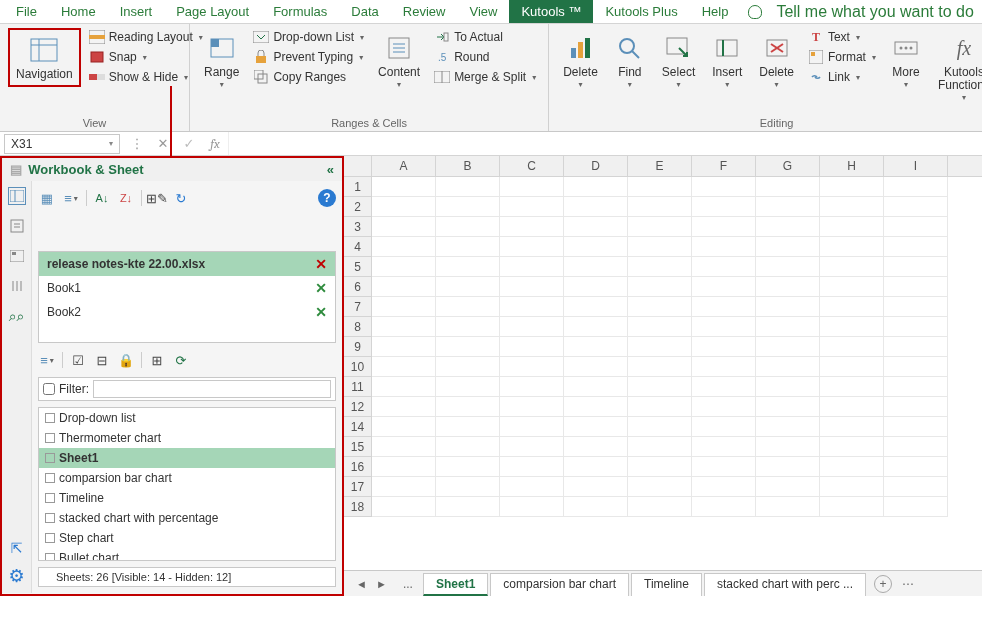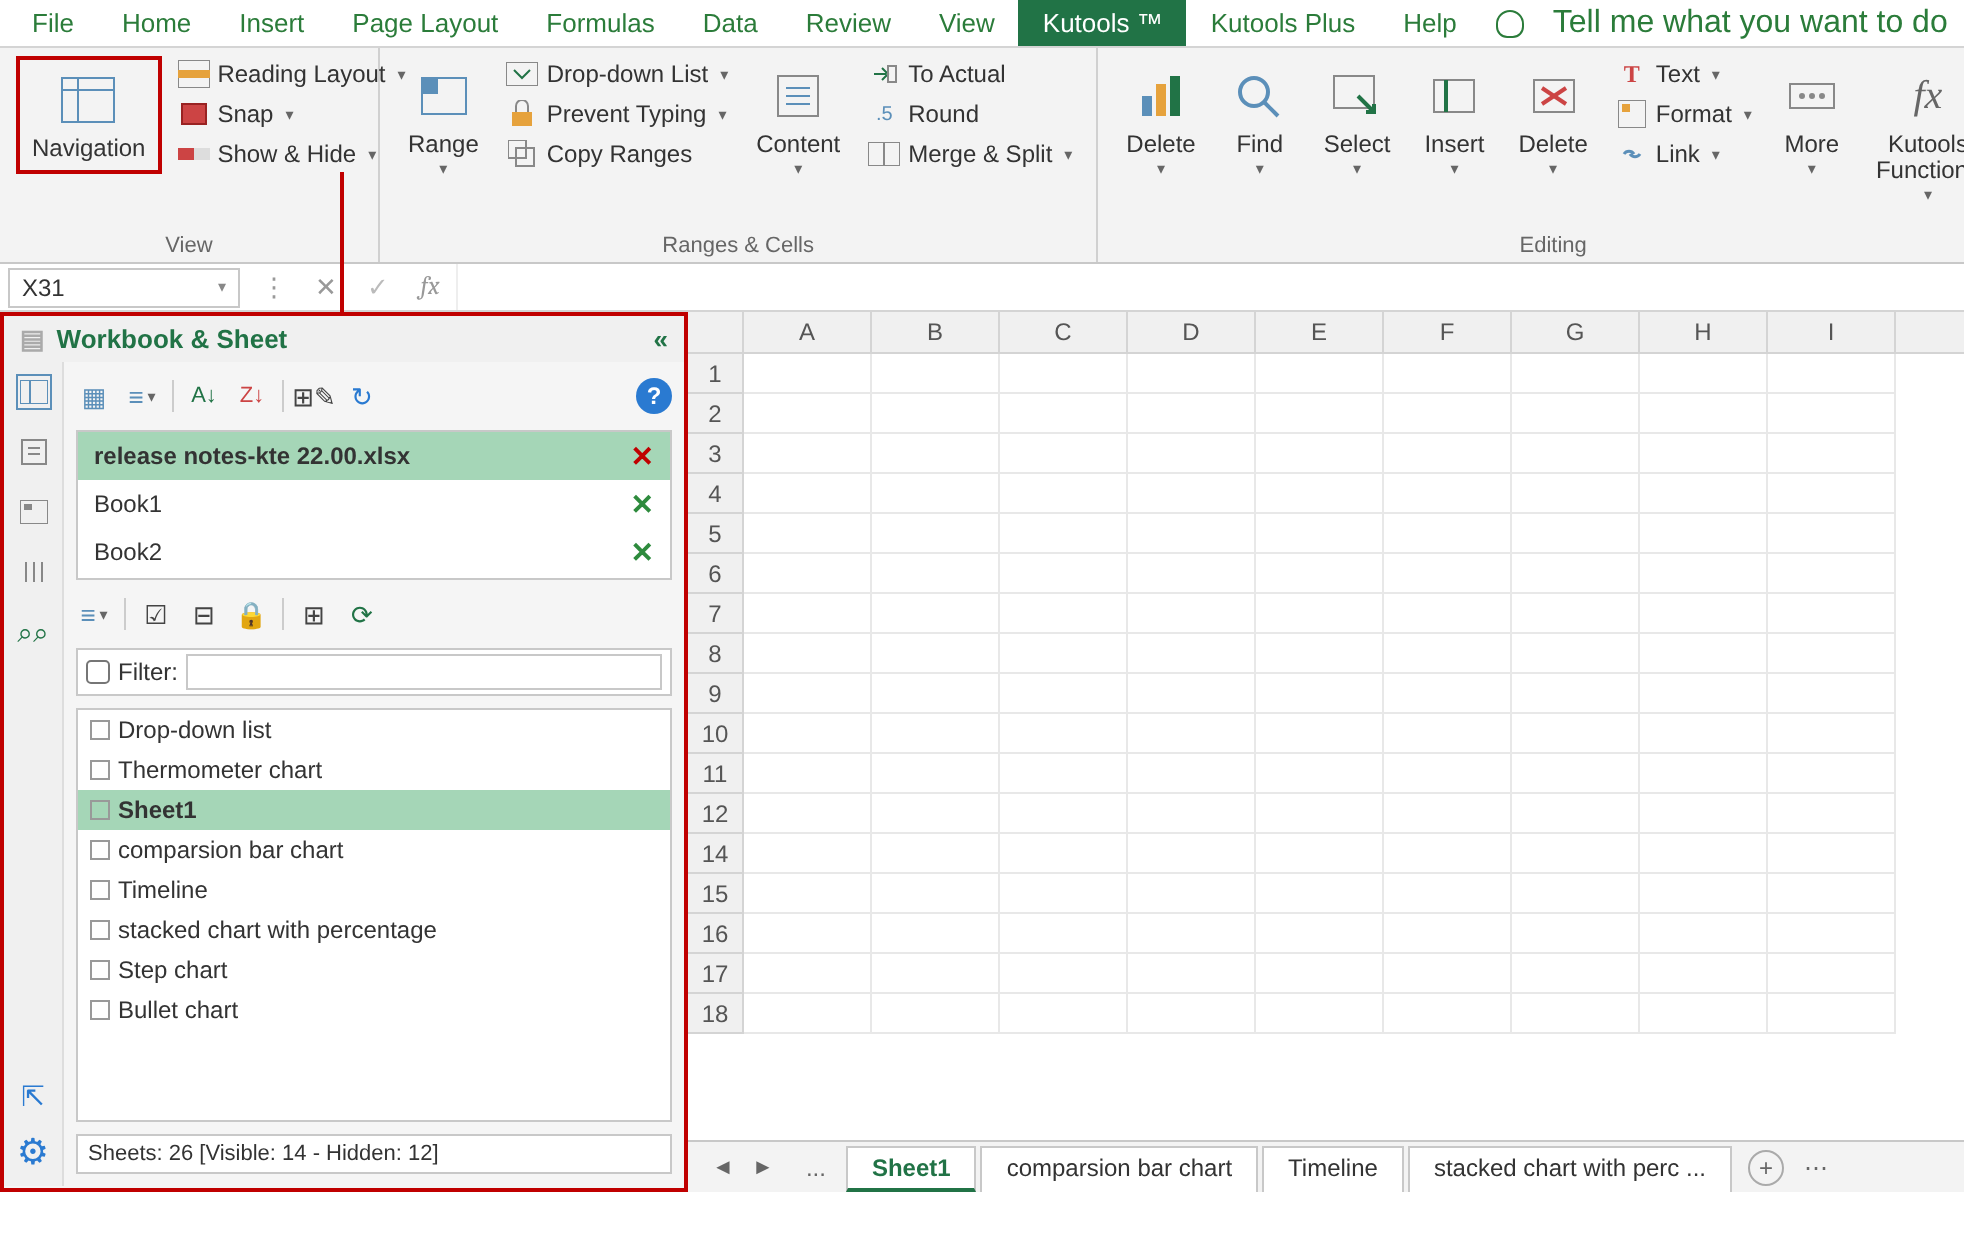--- a/index.html
+++ b/index.html
@@ -44,36 +44,36 @@
   .nav-strip { width: 30px; background: #f0f0f0; display: flex; flex-direction: column; align-items: center; gap: 12px; padding-top: 6px; border-right: 1px solid #ddd; }
   .strip-ico { width: 18px; height: 18px; color: #555; display: flex; align-items: center; justify-content: center; font-size: 14px; cursor: pointer; }
   .strip-bottom { margin-top: auto; margin-bottom: 8px; display: flex; flex-direction: column; gap: 10px; align-items: center; }
   .nav-content { flex: 1; display: flex; flex-direction: column; padding: 6px; gap: 6px; }
 
   .toolbar { display: flex; align-items: center; gap: 6px; padding: 2px 0; }
   .toolbar .tico { width: 18px; height: 18px; display: flex; align-items: center; justify-content: center; font-size: 13px; cursor: pointer; color: #444; }
   .toolbar .sep { width: 1px; height: 16px; background: #ccc; }
   .toolbar .help { margin-left: auto; width: 18px; height: 18px; background: #2a7ad1; color: #fff; border-radius: 50%; display: flex; align-items: center; justify-content: center; font-size: 12px; font-weight: bold; }
 
-  .wb-list { border: 1px solid #c8c8c8; background: #fff; height: 75px; overflow: hidden; }
+  .wb-list { border: 1px solid #c8c8c8; background: #fff; height: 92px; overflow: hidden; margin-top: 36px; }
   .wb-item { display: flex; align-items: center; justify-content: space-between; padding: 4px 8px; font-size: 12px; }
   .wb-item.active { background: #a5d6b7; font-weight: bold; }
   .wb-close { color: #c00000; font-weight: bold; font-size: 14px; cursor: pointer; }
   .wb-close.g { color: #2e8b3d; }
 
   .filter-row { display: flex; align-items: center; gap: 4px; border: 1px solid #c8c8c8; background: #fff; padding: 2px 4px; }
   .filter-row input[type=text] { flex: 1; border: 1px solid #c8c8c8; height: 18px; font-size: 12px; padding: 0 4px; }
   .filter-row input[type=checkbox] { width: 12px; height: 12px; }
 
   .sheet-list { border: 1px solid #c8c8c8; background: #fff; flex: 1; overflow-y: scroll; }
   .sheet-item { display: flex; align-items: center; gap: 4px; padding: 3px 6px; font-size: 12px; }
   .sheet-item.sel { background: #a5d6b7; font-weight: bold; }
   .sheet-item .chk { width: 10px; height: 10px; border: 1px solid #999; }
 
-  .status { border: 1px solid #c8c8c8; background: #fff; padding: 3px 5px; font-size: 11px; }
+  .status { border: 1px solid #c8c8c8; background: #fff; padding: 3px 17px; font-size: 11px; }
 
   
   .sheet { flex: 1; display: flex; flex-direction: column; background: #fff; }
   .col-headers { display: flex; background: #f0f0f0; border-bottom: 1px solid #d4d4d4; }
   .corner { width: 28px; height: 20px; border-right: 1px solid #d4d4d4; background: #f0f0f0; }
   .colh { width: 64px; text-align: center; font-size: 12px; color: #555; border-right: 1px solid #d4d4d4; height: 20px; line-height: 20px; }
   .rows { flex: 1; overflow: hidden; }
   .row { display: flex; height: 20px; }
   .rowh { width: 28px; text-align: center; font-size: 12px; color: #555; background: #f0f0f0; border-right: 1px solid #d4d4d4; border-bottom: 1px solid #d4d4d4; line-height: 20px; }
   .cell { width: 64px; border-right: 1px solid #e8e8e8; border-bottom: 1px solid #e8e8e8; height: 20px; }

